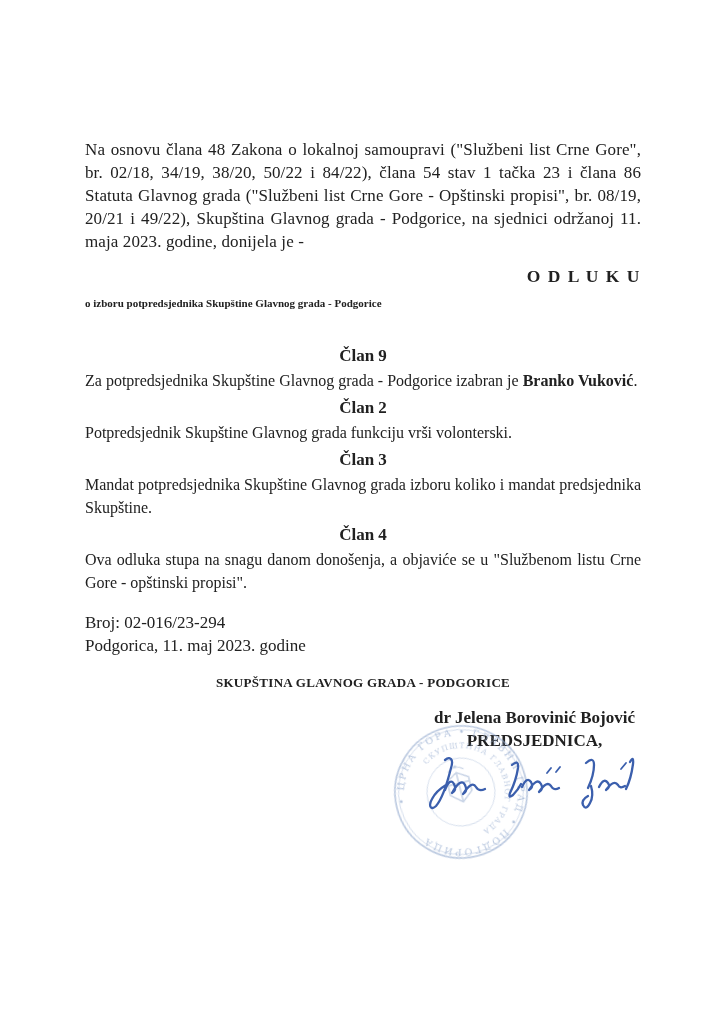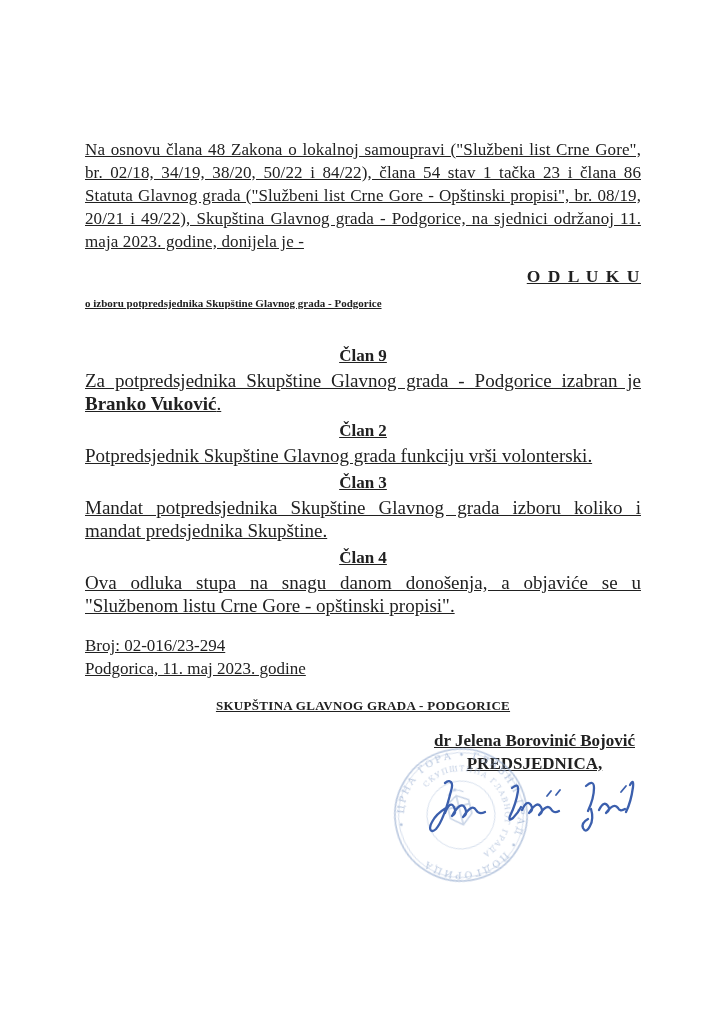--- a/index.html
+++ b/index.html
@@ -9,21 +9,20 @@
     font-family: "Liberation Serif", "DejaVu Serif", serif;
     color: var(--ink, #222222);
     overflow: hidden;
   }
   .page {
     box-sizing: border-box;
     width: 718px; height: 1024px;
     padding: 138px 77px 0 85px;
     position: relative;
     background: #ffffff;
-    text-decoration: underline;
   }
   p, h1, h2, h3 { margin: 0; padding: 0; }
 
   .intro {
     font-size: 17px; line-height: 23px;
     text-align: justify;
     margin-bottom: 12px;
     letter-spacing: 0.1px;
   }
   .title {
@@ -36,21 +35,21 @@
     font-size: 11px; font-weight: bold;
     line-height: 23px;
     margin-bottom: 29px;
   }
   .art-heading {
     font-size: 17px; font-weight: bold;
     text-align: center; line-height: 23px;
     margin: 0;
   }
   .art-text {
-    font-size: 19px; line-height: 23px;
+    font-size: 16px; line-height: 23px;
     text-align: justify;
     margin: 2px 0 4px 0;
   }
   .ref-block { margin-top: 17px; font-size: 17px; line-height: 23px; }
   .issuer {
     margin-top: 14px;
     font-size: 13px; font-weight: bold;
     text-align: center; line-height: 23px;
     letter-spacing: 0.3px;
   }

